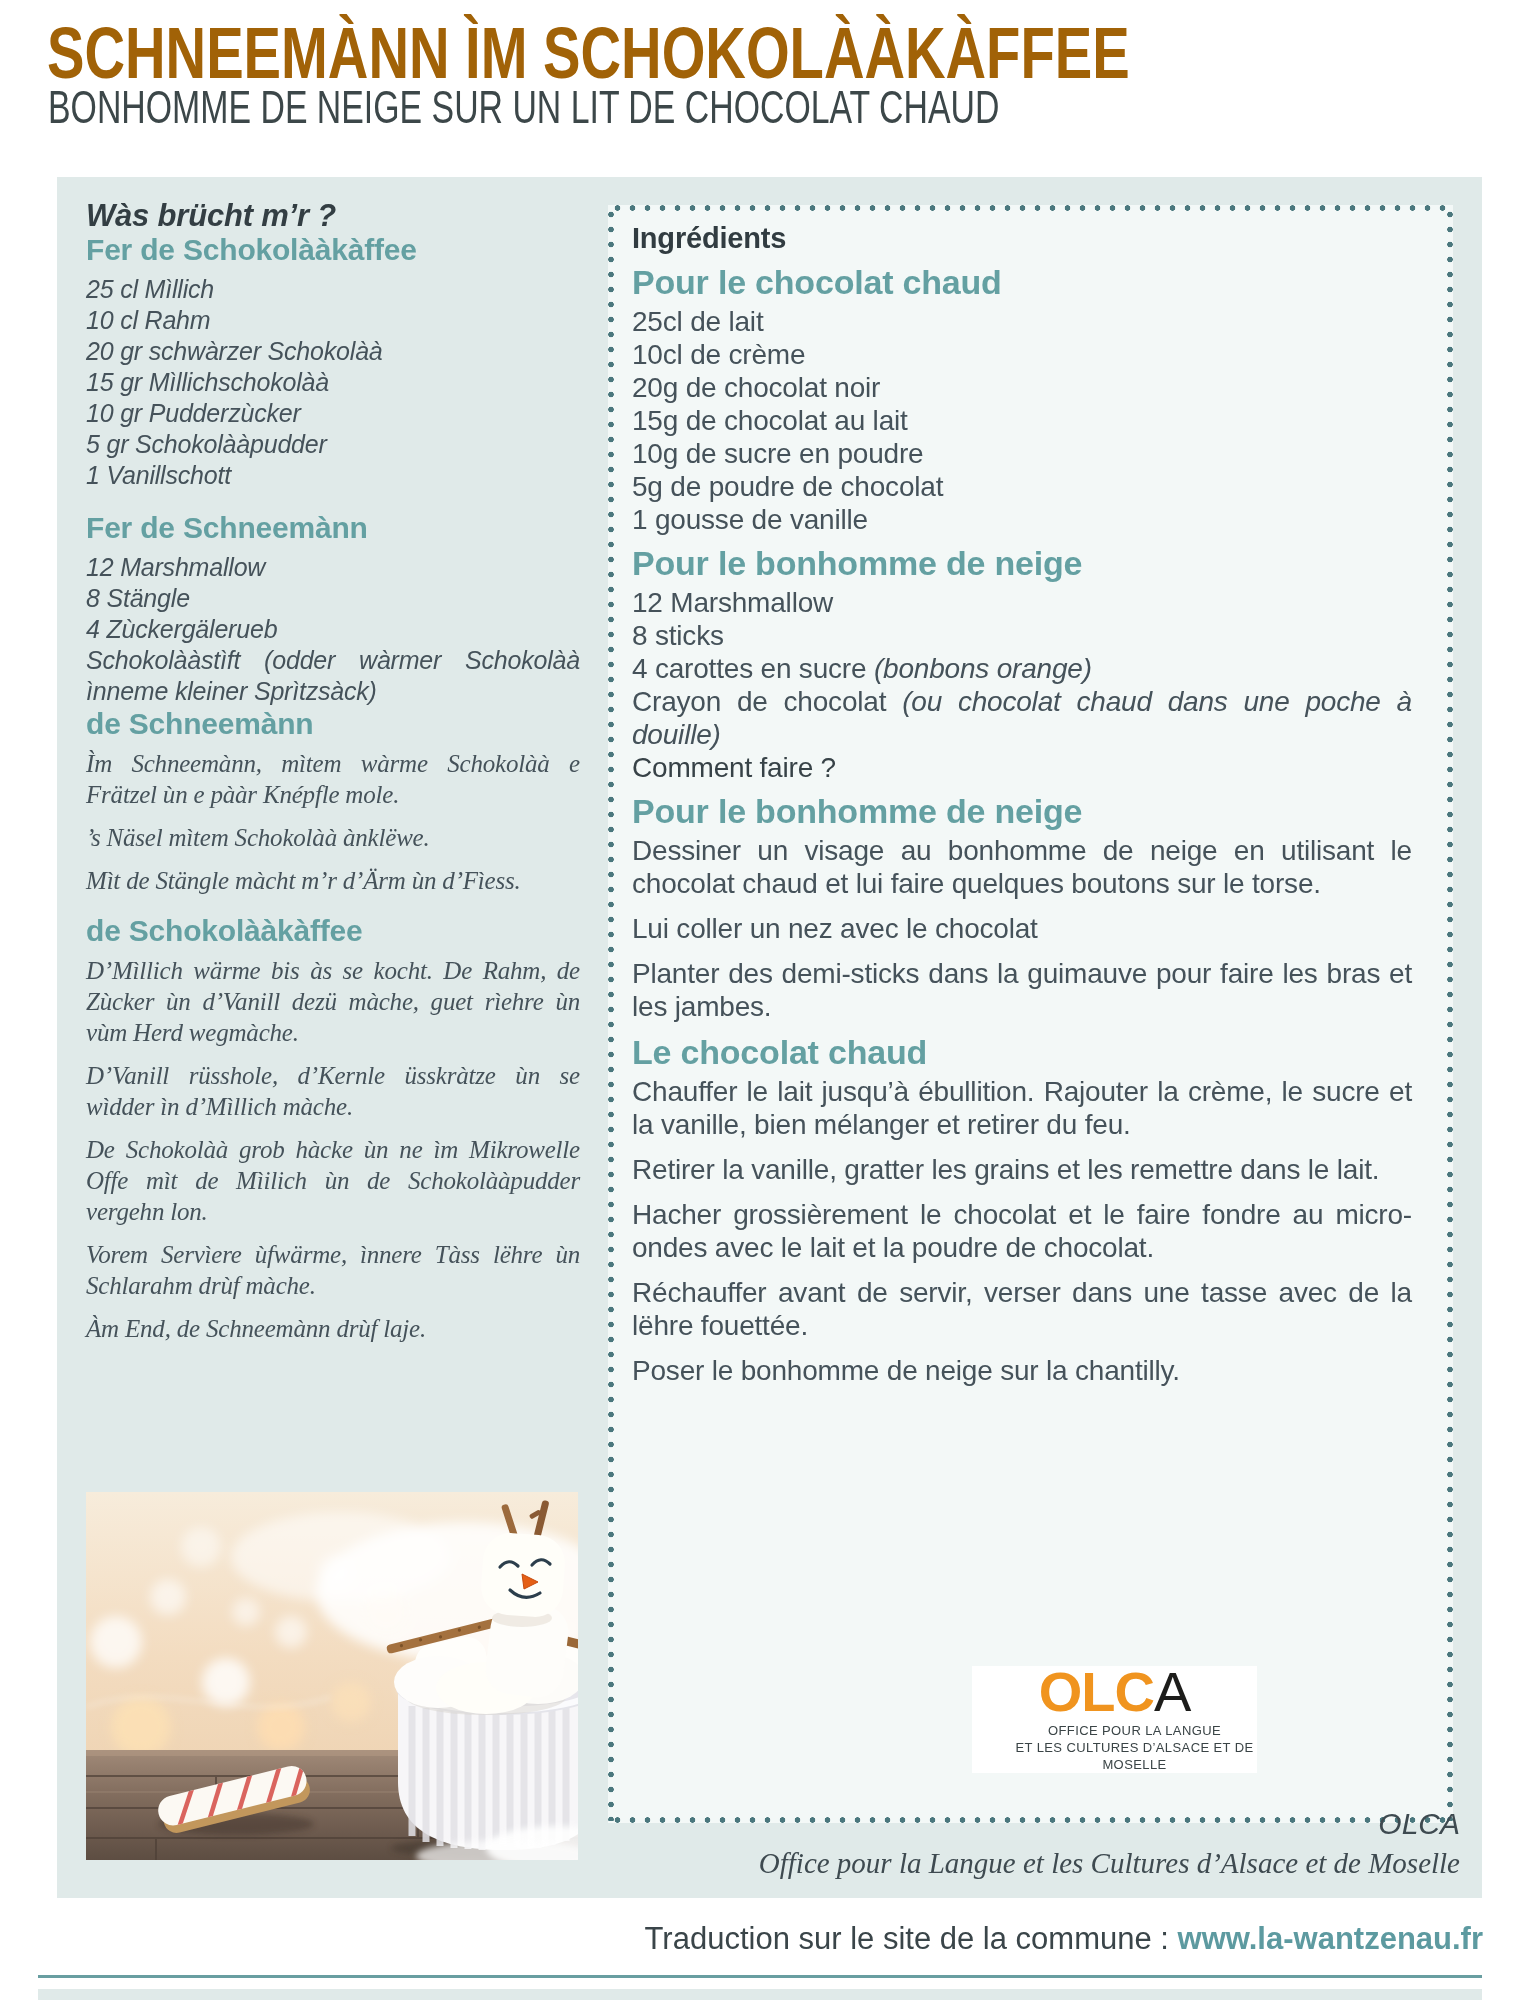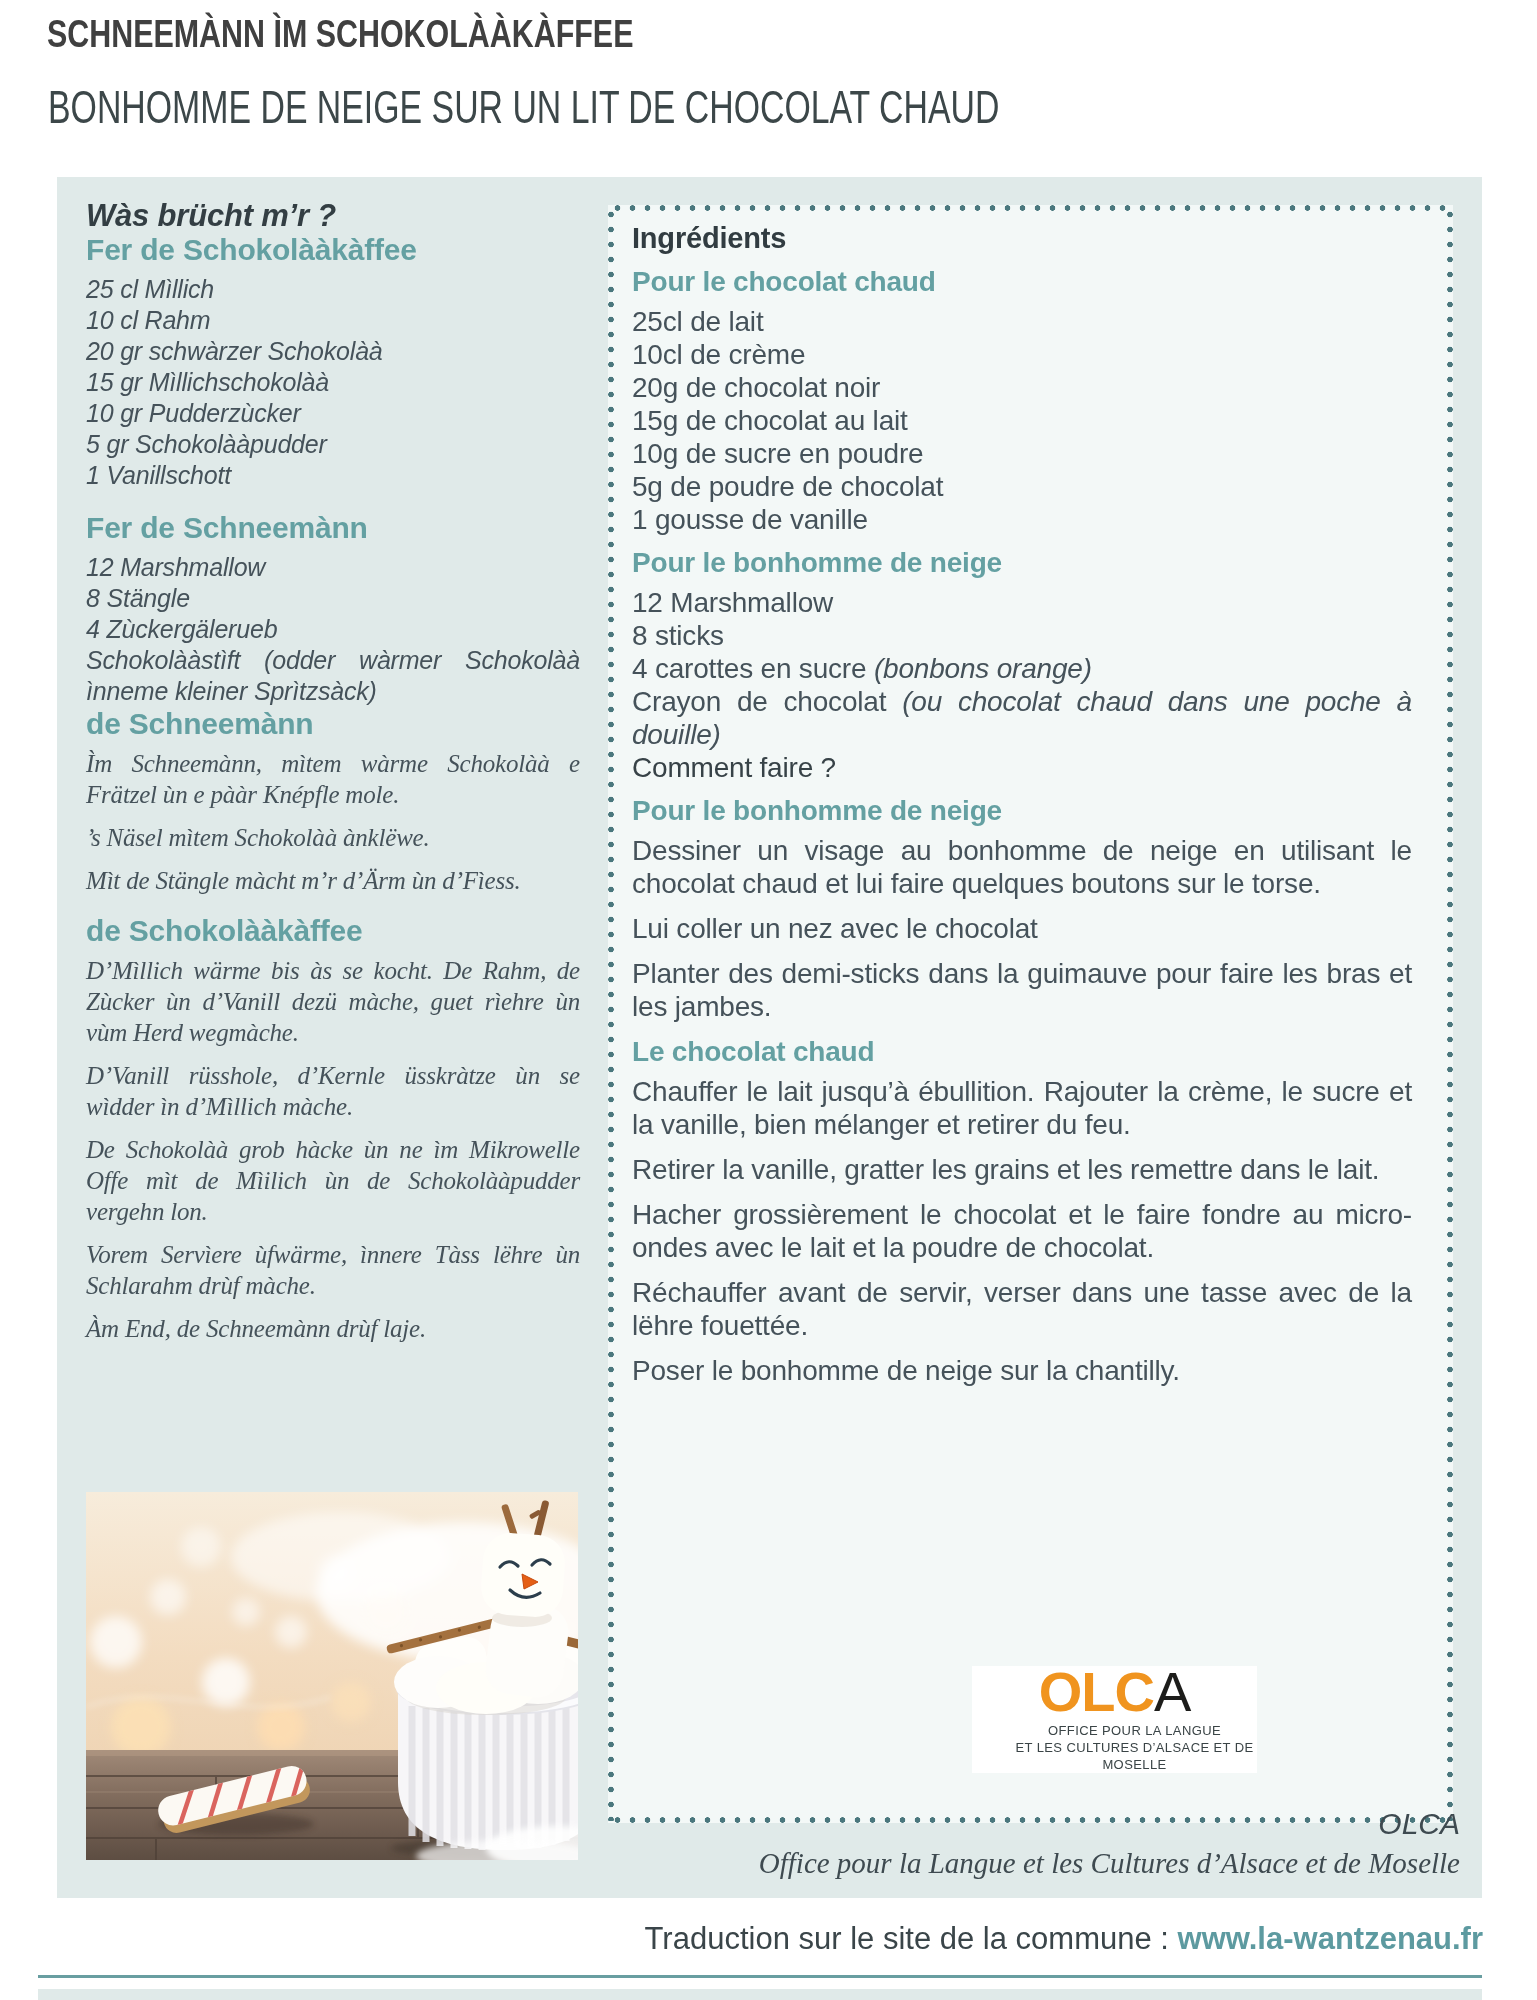--- a/index.html
+++ b/index.html
@@ -1,20 +1,20 @@
 <!DOCTYPE html>
 <html><head>
 <meta charset="utf-8">
 <style>
   html,body{margin:0;padding:0;background:#ffffff;}
   .page{position:relative;width:1537px;height:2000px;background:#ffffff;overflow:hidden;
         font-family:"Liberation Sans",sans-serif;color:#45525a;}
   
-  .title{position:absolute;left:47px;top:12px;margin:0;font-size:39px;font-weight:700;
-         color:#404040;white-space:nowrap;}
+  .title{position:absolute;left:47px;top:12px;margin:0;font-size:72px;font-weight:700;
+         color:#a16207;white-space:nowrap;}
   .title .squeeze{display:inline-block;transform:scaleX(.78);transform-origin:0 50%;letter-spacing:0;}
   .subtitle{position:absolute;left:47px;top:78px;margin:1px;font-size:47px;font-weight:400;
             color:#3c4749;white-space:nowrap;}
   .subtitle .squeeze{display:inline-block;transform:scaleX(.72);transform-origin:0 50%;}
   
   .panel{position:absolute;left:57px;top:177px;width:1425px;height:1721px;background:#e0eae9;}
   
   .col-left{position:absolute;left:29px;top:22px;width:494px;font-size:25px;line-height:31px;
             letter-spacing:-.2px;}
   .qhead{font-size:31px;line-height:34px;font-weight:700;font-style:italic;color:#333e43;margin:0 0 16px;}
@@ -33,21 +33,21 @@
      background-image:radial-gradient(circle,#4a777d 2.5px,rgba(74,119,125,0) 3.1px);
      background-size:15px 6px;background-repeat:repeat-x;}
   .dots-top{top:0}.dots-bottom{bottom:0}
   .dots-left,.dots-right{position:absolute;top:2px;bottom:2px;width:6px;
      background-image:radial-gradient(circle,#4a777d 2.5px,rgba(74,119,125,0) 3.1px);
      background-size:6px 15px;background-repeat:repeat-y;}
   .dots-left{left:0}.dots-right{right:0}
   .rinner{position:absolute;left:24px;top:16px;width:780px;font-size:28px;line-height:33px;
           letter-spacing:-.2px;color:#45525a;}
   .rtitle{font-size:29px;line-height:34px;font-weight:700;color:#313c41;margin:0 0 14px;}
-  .rteal{font-size:28px;line-height:34px;font-weight:700;color:#64a0a2;margin:10px 0 6px;}
+  .rteal{font-size:34px;line-height:34px;font-weight:700;color:#64a0a2;margin:10px 0 6px;}
   .rinner p{margin:0;}
   .rinner p.step{margin:0 0 12px;text-align:justify;}
   .howto{margin:20px 0 0;color:#374247;}
   .note{font-style:italic;}
   
   .olca-box{position:absolute;left:915px;top:1489px;width:285px;height:107px;background:#ffffff;
             display:flex;flex-direction:column;align-items:center;justify-content:center;}
   .olca-word{font-size:56px;line-height:52px;font-weight:700;color:#f0941f;letter-spacing:-1px;}
   .olca-word .a{color:#1d1d1b;font-weight:300;}
   .olca-cap{font-size:13px;line-height:17px;color:#3a4446;letter-spacing:.4px;text-align:center;margin-top:4px;padding-left:40px;}

